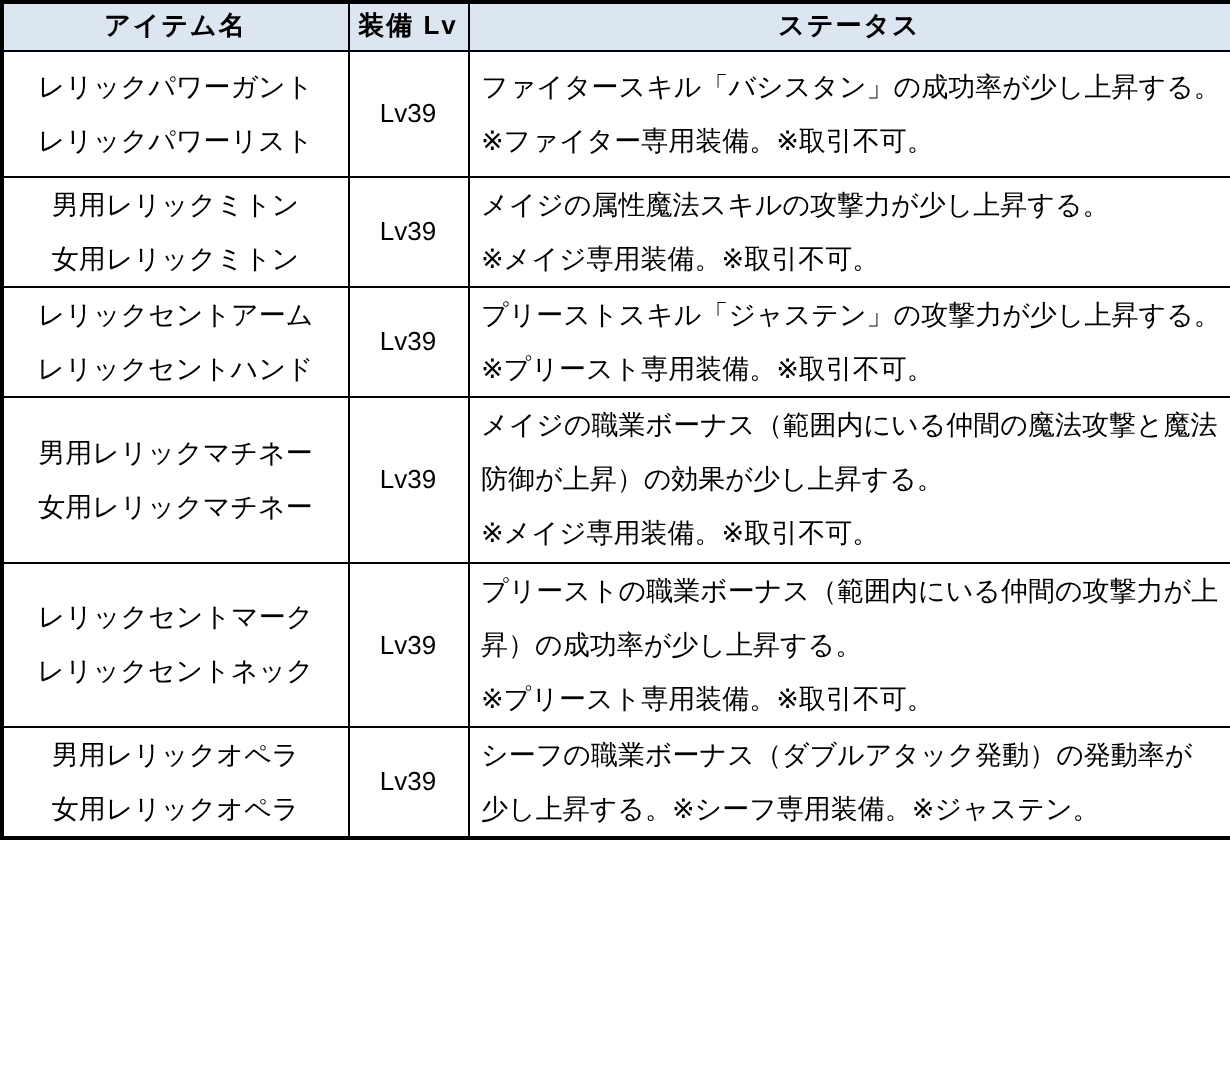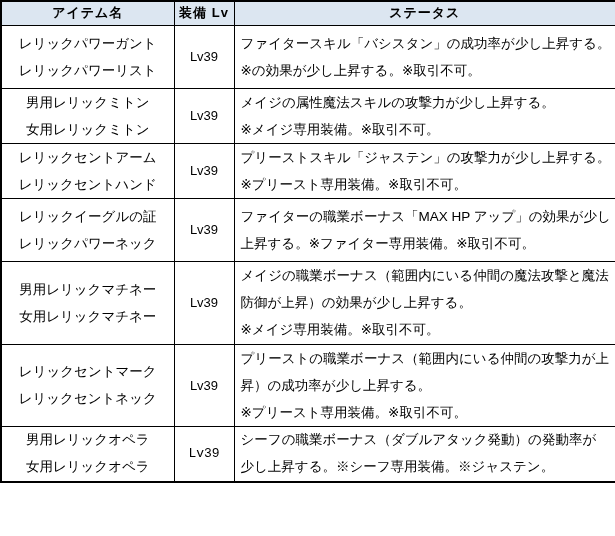--- a/index.html
+++ b/index.html
@@ -50,21 +50,21 @@
   td.status-cell {
     text-align: left;
     padding-left: 6px;
     padding-right: 3px;
   }
   td.status-cell div { line-height: 27px; }
   tr.h63 { height: 63px; padding-left: 44px; }
   tr.h55 { height: 55px; }
   tr.h83 { height: 83px; }
   tr.h82 { height: 82px; }
-  tr.h56 { height: 47px; font-family: Liberation Mono, monospace; }
+  tr.h56 { height: 47px; }
 </style>
 </head>
 <body>
 
 <table class="item-table">
   <colgroup>
     <col class="c-item">
     <col class="c-level">
     <col class="c-status">
   </colgroup>
@@ -77,21 +77,21 @@
   </thead>
   <tbody>
     <tr class="h63">
       <td class="item-cell">
         <div>レリックパワーガント</div>
         <div>レリックパワーリスト</div>
       </td>
       <td class="level-cell">Lv39</td>
       <td class="status-cell">
         <div>ファイタースキル「バシスタン」の成功率が少し上昇する。</div>
-        <div>※の効果が少し上昇する。※取引不可。</div>
+        <div>※ファイター専用装備。※取引不可。</div>
       </td>
     </tr>
     <tr class="h55">
       <td class="item-cell">
         <div>男用レリックミトン</div>
         <div>女用レリックミトン</div>
       </td>
       <td class="level-cell">Lv39</td>
       <td class="status-cell">
         <div>メイジの属性魔法スキルの攻撃力が少し上昇する。</div>
@@ -100,31 +100,20 @@
     </tr>
     <tr class="h55">
       <td class="item-cell">
         <div>レリックセントアーム</div>
         <div>レリックセントハンド</div>
       </td>
       <td class="level-cell">Lv39</td>
       <td class="status-cell">
         <div>プリーストスキル「ジャステン」の攻撃力が少し上昇する。</div>
         <div>※プリースト専用装備。※取引不可。</div>
-      </td>
-    </tr>
-    <tr class="h63">
-      <td class="item-cell">
-        <div>レリックイーグルの証</div>
-        <div>レリックパワーネック</div>
-      </td>
-      <td class="level-cell">Lv39</td>
-      <td class="status-cell">
-        <div>ファイターの職業ボーナス「MAX HP アップ」の効果が少し</div>
-        <div>上昇する。※ファイター専用装備。※取引不可。</div>
       </td>
     </tr>
     <tr class="h83">
       <td class="item-cell">
         <div>男用レリックマチネー</div>
         <div>女用レリックマチネー</div>
       </td>
       <td class="level-cell">Lv39</td>
       <td class="status-cell">
         <div>メイジの職業ボーナス（範囲内にいる仲間の魔法攻撃と魔法</div>

